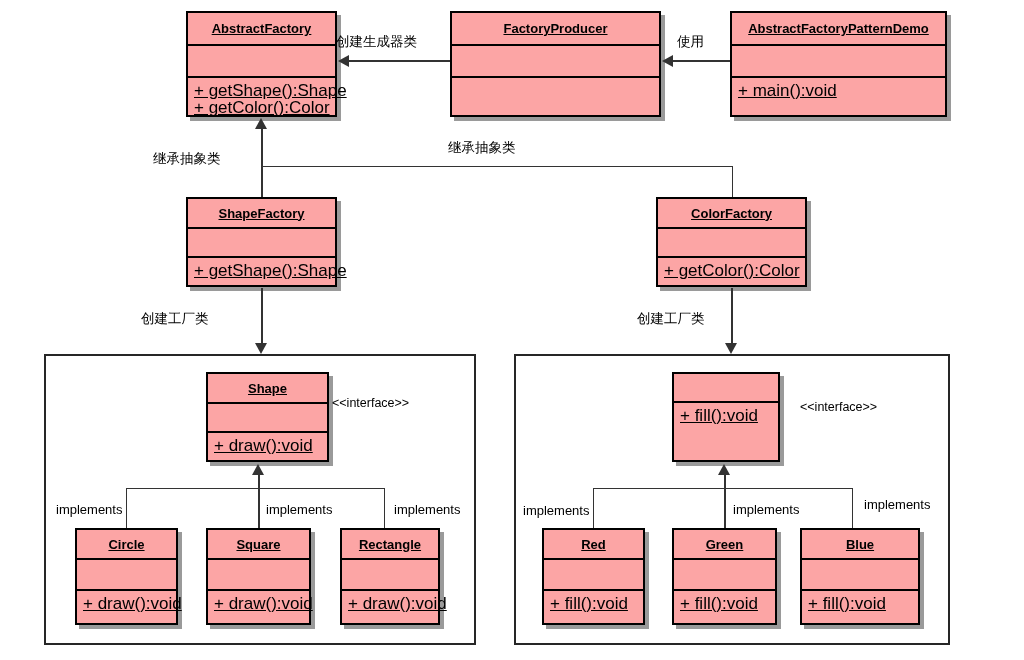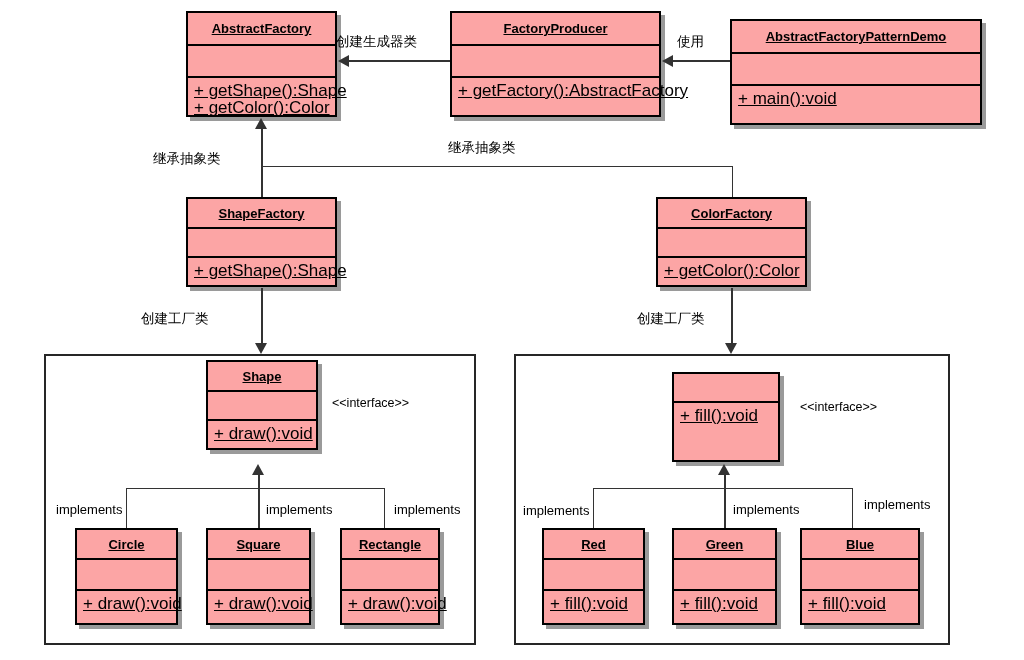--- a/index.html
+++ b/index.html
@@ -136,26 +136,23 @@
     <div class="uml-attrs" style="height:32px;"></div>
     <div class="uml-ops">
       <div>+ getShape():Shape</div>
       <div>+ getColor():Color</div>
     </div>
   </div>
 
   <div class="uml-box" style="left:450px; top:11px; width:211px; height:106px;">
     <div class="uml-title" style="height:33px;">FactoryProducer</div>
     <div class="uml-attrs" style="height:32px;"></div>
-    <div class="uml-ops">
-      <div>+ getFactory():AbstractFactory</div>
-    </div>
-  </div>
-
-  <div class="uml-box" style="left:730px; top:11px; width:252px; height:106px;margin-top:8px;">
+  </div>
+
+  <div class="uml-box" style="left:730px; top:11px; width:217px; height:106px;">
     <div class="uml-title" style="height:33px;">AbstractFactoryPatternDemo</div>
     <div class="uml-attrs" style="height:32px;"></div>
     <div class="uml-ops">
       <div>+ main():void</div>
     </div>
   </div>
 
   <div class="ln-h" style="left:349px; top:60px; width:101px;"></div>
   <div class="arrow-left" style="left:338px; top:55px;"></div>
   <div class="edge-label-cn" style="left:336px; top:33px;">创建生成器类</div>
@@ -193,21 +190,21 @@
   <div class="ln-v" style="left:261px; top:288px; height:56px;"></div>
   <div class="arrow-down" style="left:255px; top:343px;"></div>
   <div class="edge-label-cn" style="left:141px; top:310px;">创建工厂类</div>
 
   <div class="ln-v" style="left:731px; top:288px; height:56px;"></div>
   <div class="arrow-down" style="left:725px; top:343px;"></div>
   <div class="edge-label-cn" style="left:637px; top:310px;">创建工厂类</div>
 
   <div class="panel" style="left:44px; top:354px; width:432px; height:291px;"></div>
 
-  <div class="uml-box" style="left:206px; top:360px; width:112px; height:90px;">
+  <div class="uml-box" style="left:206px; top:372px; width:123px; height:90px;">
     <div class="uml-title" style="height:30px;">Shape</div>
     <div class="uml-attrs" style="height:29px;"></div>
     <div class="uml-ops">
       <div>+ draw():void</div>
     </div>
   </div>
   <div class="stereotype" style="left:332px; top:396px;">&lt;&lt;interface&gt;&gt;</div>
 
   <div class="ln-v" style="left:258px; top:475px; height:54px;"></div>
   <div class="arrow-up" style="left:252px; top:464px;"></div>

